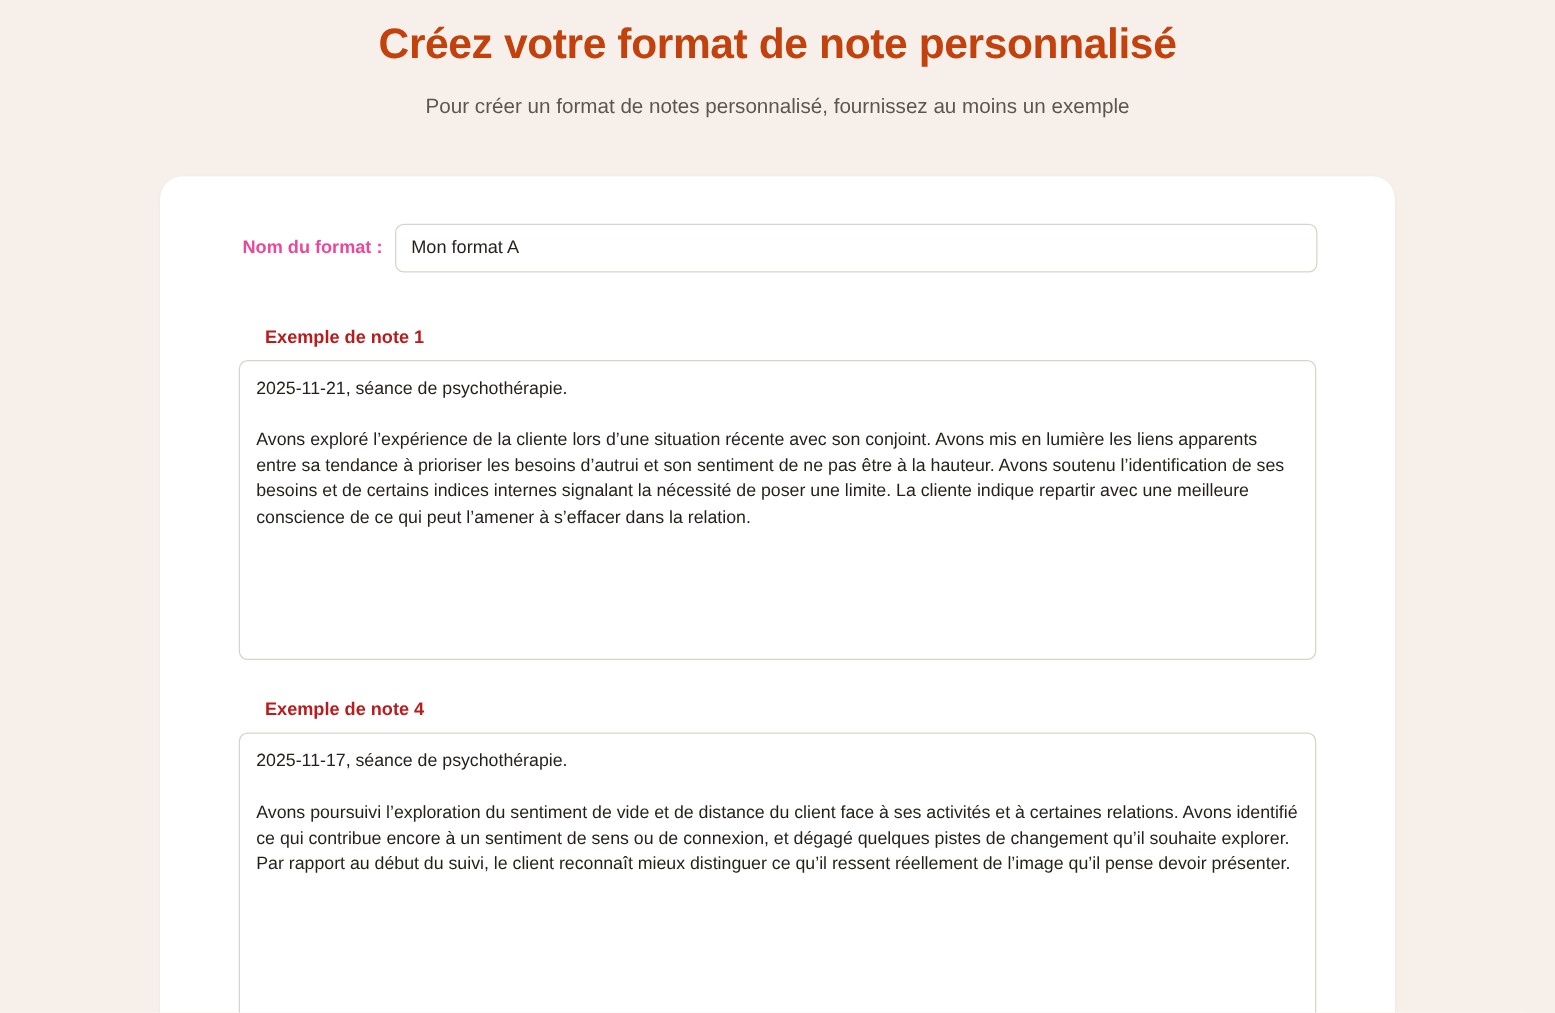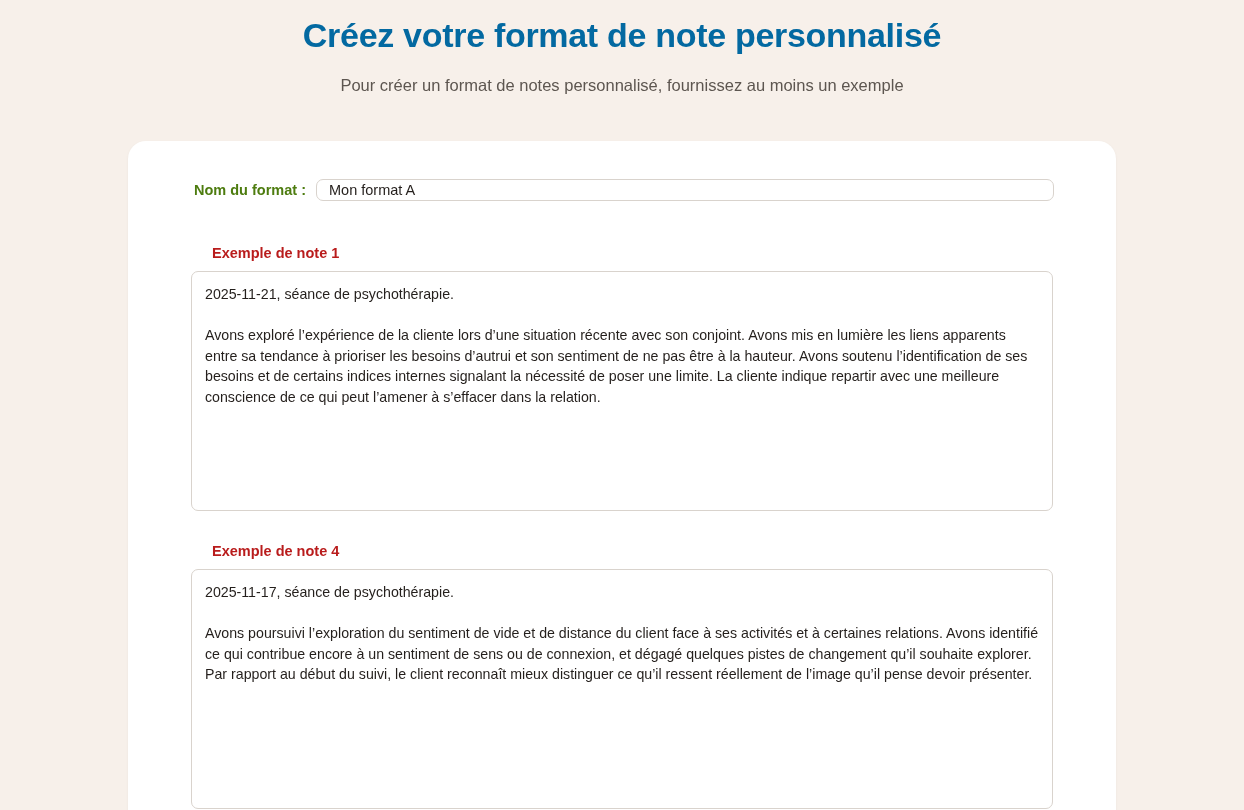--- a/index.html
+++ b/index.html
@@ -18,21 +18,21 @@
     background: #f7f0ea;
     position: relative;
   }
   .header {
     padding-top: 14px;
     text-align: center;
   }
   .title {
     font-size: 34px;
     font-weight: bold;
-    color: #0369a1;
+    color: #c2410c;
     letter-spacing: -0.3px;
     margin: 0;
     line-height: 1.25;
   }
   .subtitle {
     margin: 14px auto 16px auto;
     width: 700px;
     font-size: 16.5px;
     line-height: 1.72;
     color: #5d5650;
@@ -49,29 +49,29 @@
   }
   .format-row {
     display: flex;
     align-items: center;
     gap: 0px;
     margin-bottom: 44px;
   }
   .format-label {
     font-size: 14.5px;
     font-weight: bold;
-    color: #4d7c0f;
+    color: #ec4899;
     width: 126px;
     flex: 0 0 126px;
     text-align: left;
     padding-left: 4px;
   }
   .format-input {
     flex: 1 1 auto;
-    height: 22px;
+    height: 39px;
     border: 1px solid #d9d3cd;
     border-radius: 7px;
     padding: 0 12px;
     font-size: 14.5px;
     color: #241f1c;
     font-family: "Liberation Sans", sans-serif;
     background: #fff;
     outline: none;
   }
   .field-block { margin-bottom: 32px; }

